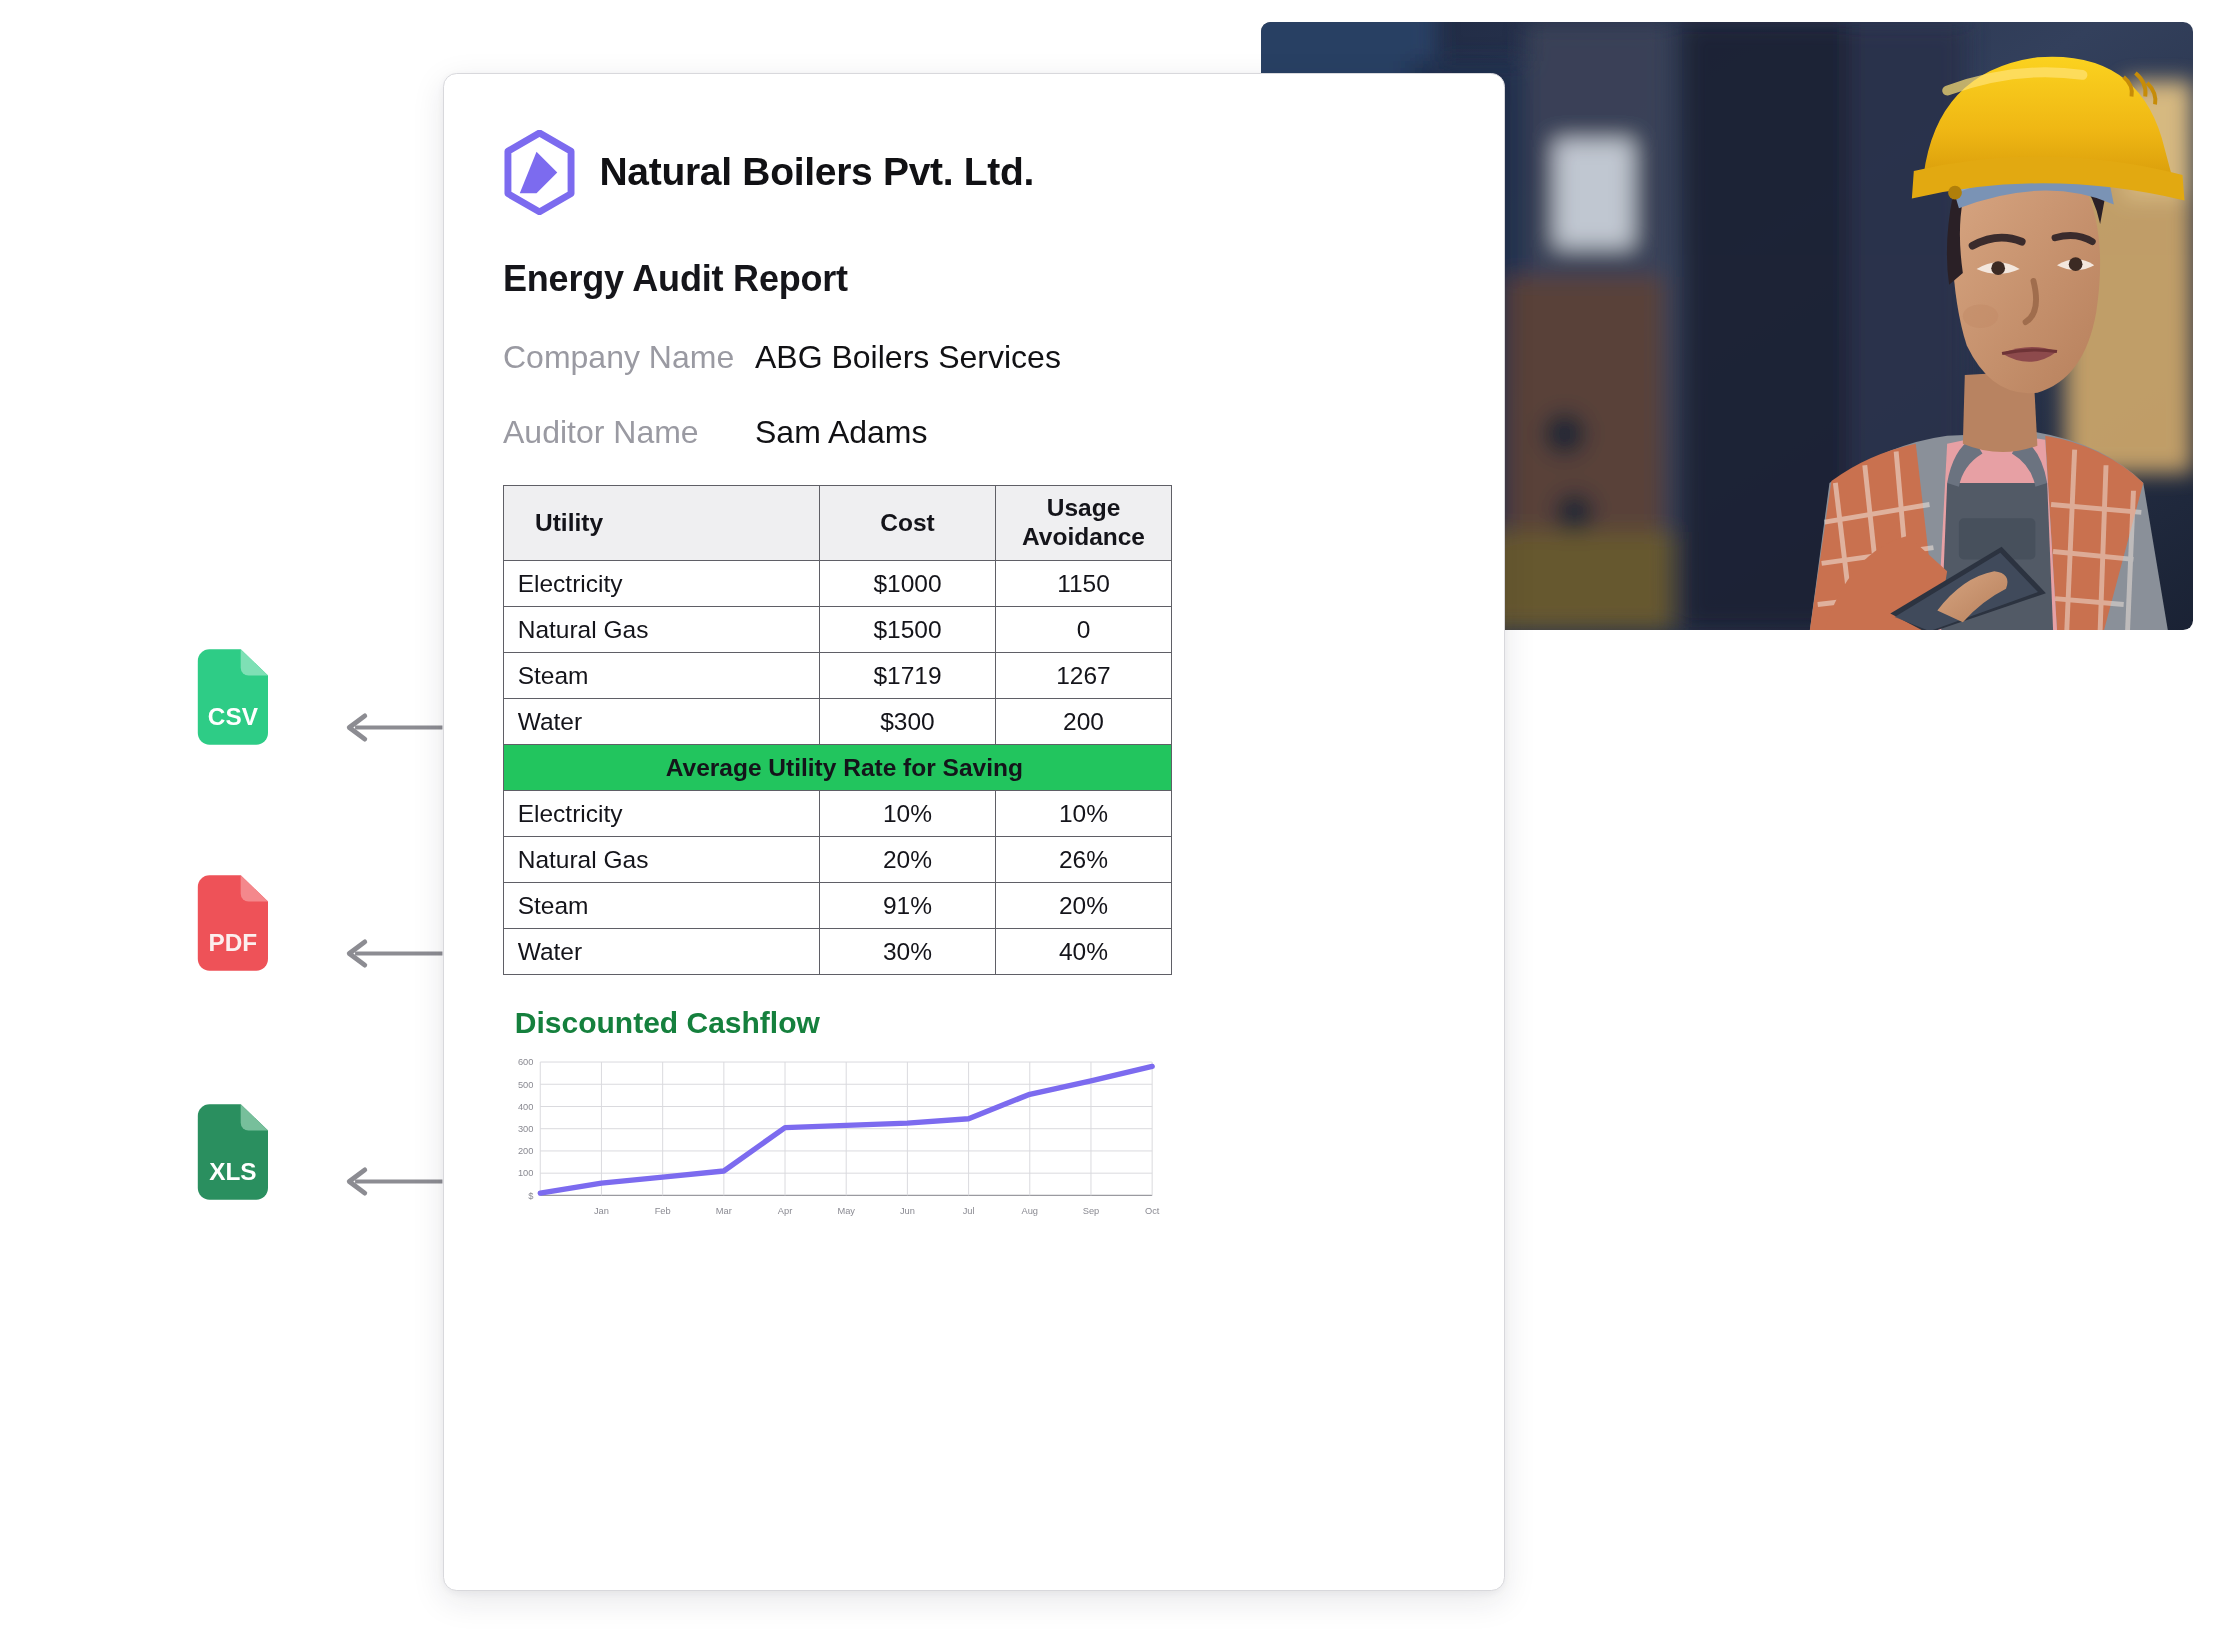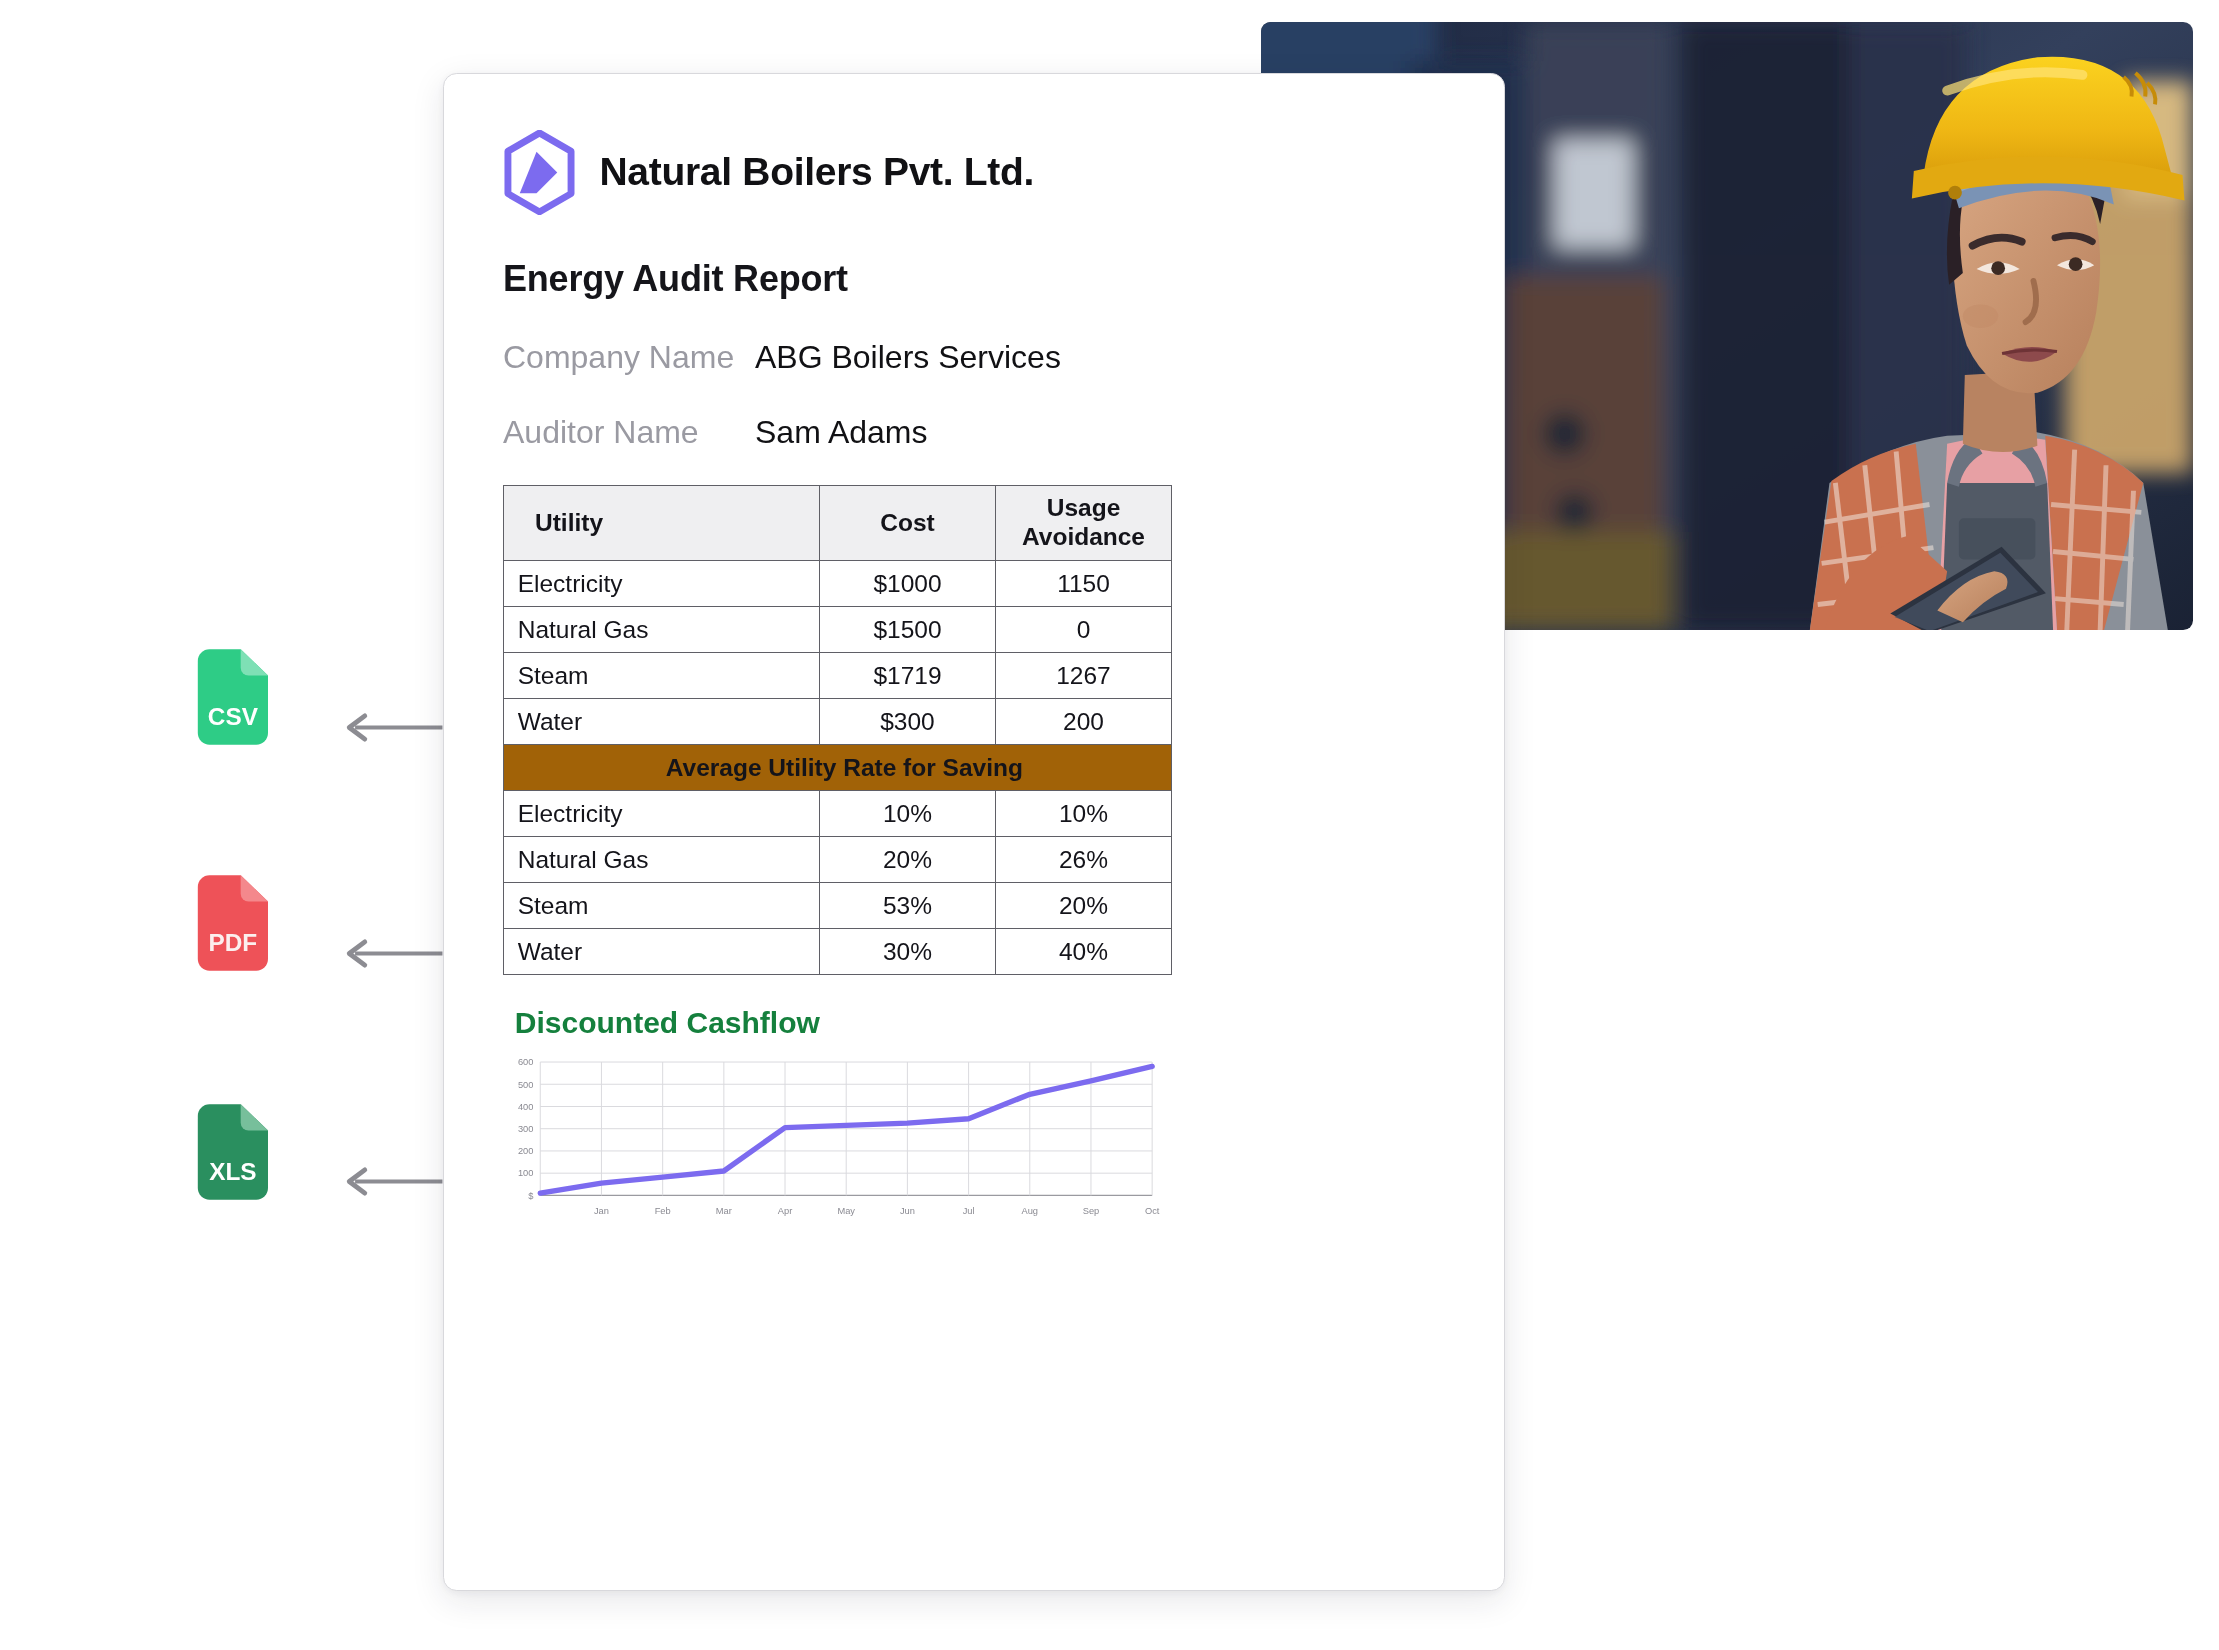--- a/index.html
+++ b/index.html
@@ -120,21 +120,21 @@
   }
   .utility-table tbody td {
     height: 45px;
     text-align: center;
   }
   .utility-table tbody td.cell-name {
     text-align: left;
     padding-left: 13.7px;
   }
   .section-row td {
-    background: #a16207;
+    background: #22c55e;
     text-align: left;
     padding-left: 13.7px;
     font-weight: bold;
     height: 47px;
     font-size: 24.5px;
   }
 
   
   .chart-title {
     margin-top: 31px;
@@ -406,21 +406,21 @@
           <td>10%</td>
           <td>10%</td>
         </tr>
         <tr>
           <td class="cell-name">Natural Gas</td>
           <td>20%</td>
           <td>26%</td>
         </tr>
         <tr>
           <td class="cell-name">Steam</td>
-          <td>53%</td>
+          <td>91%</td>
           <td>20%</td>
         </tr>
         <tr>
           <td class="cell-name">Water</td>
           <td>30%</td>
           <td>40%</td>
         </tr>
       </tbody>
     </table>
 

